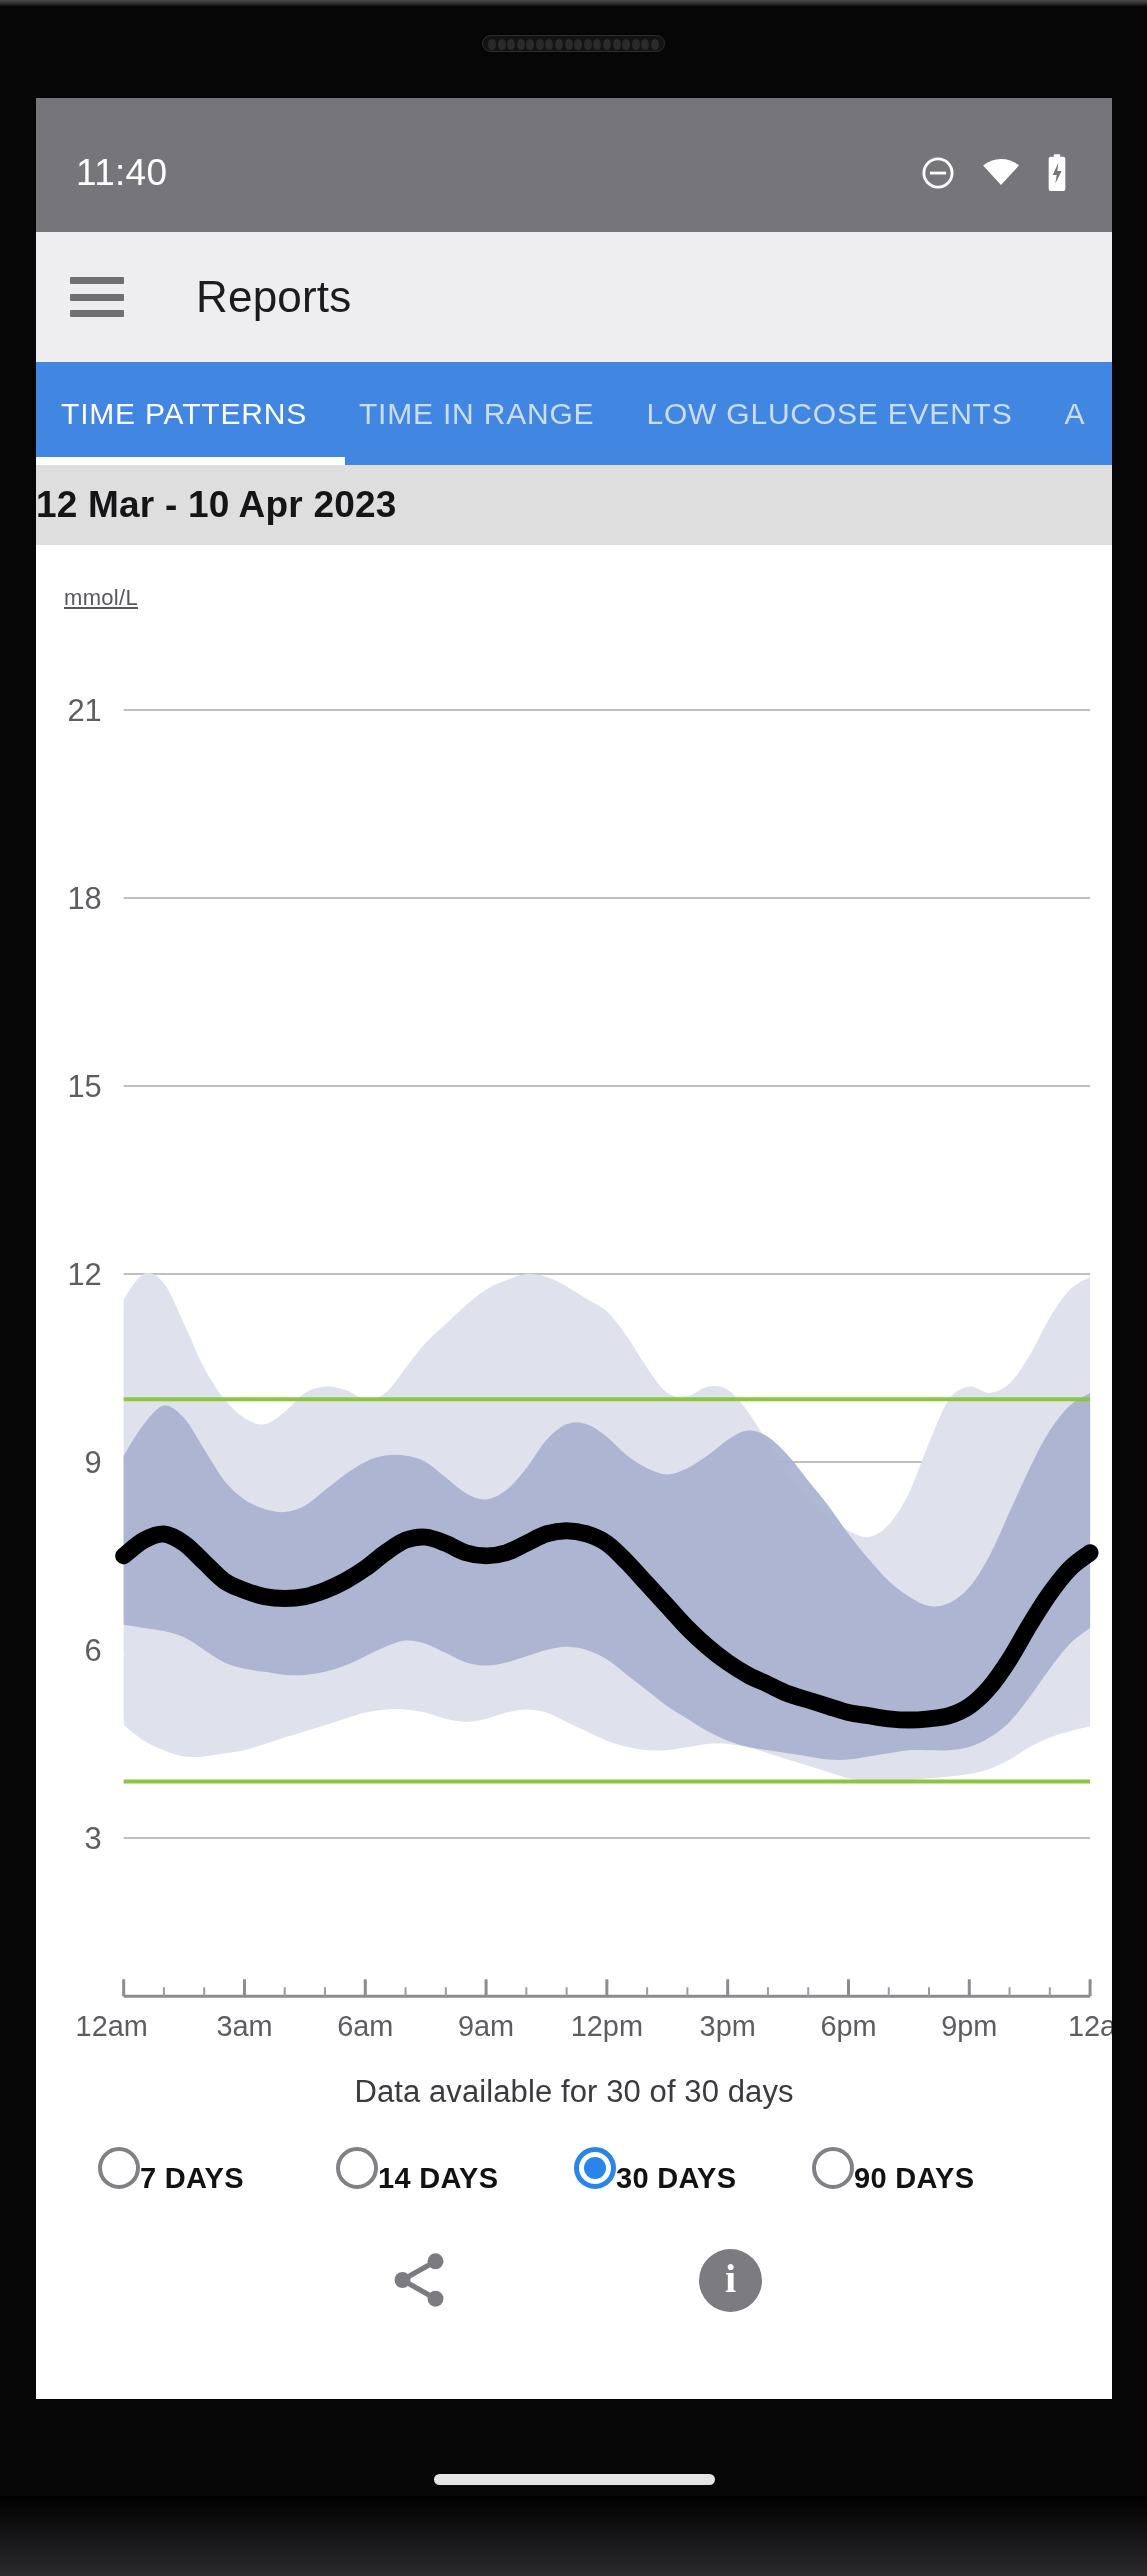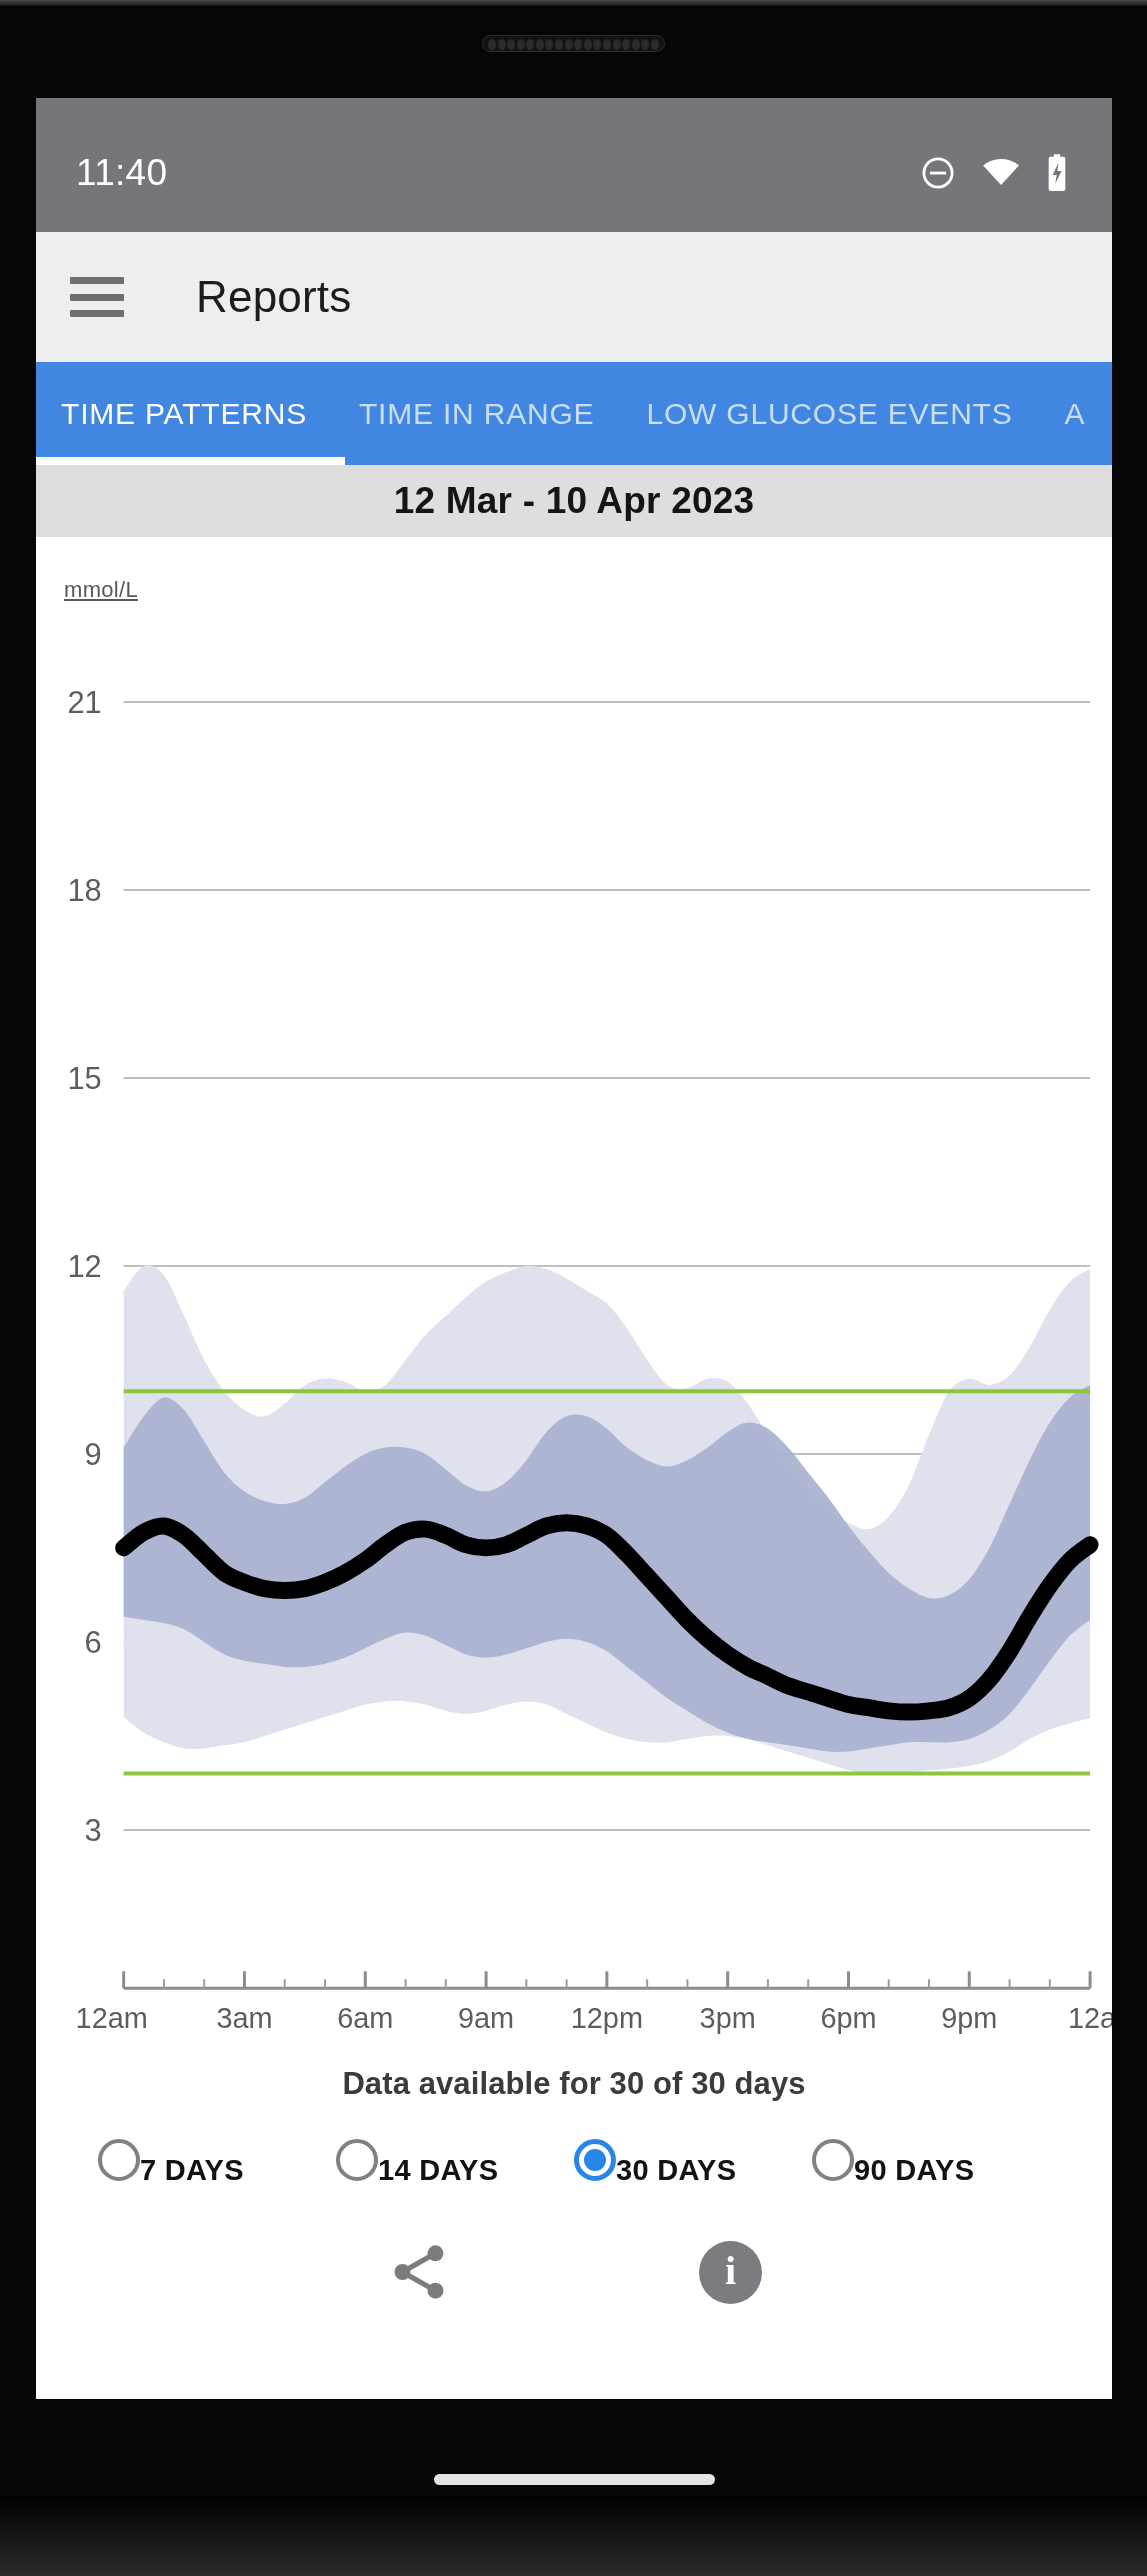--- a/index.html
+++ b/index.html
@@ -150,25 +150,25 @@
     position: absolute;
     left: 0;
     bottom: 0;
     width: 302px;
     height: 8px;
     background: #ffffff;
   }
 
   
   #date-range-bar {
-    height: 72px;
+    height: 80px;
     background: #dededf;
     display: flex;
     align-items: center;
-    justify-content: center;
+    justify-content: flex-start;
   }
   #date-range-label {
     font-size: 37px;
     font-weight: bold;
     color: #151517;
     letter-spacing: 0.2px;
   }
 
   
   #chart-region {
@@ -214,21 +214,20 @@
   
   #footer-region {
     background: #ffffff;
     padding-top: 4px;
   }
   #data-availability-text {
     text-align: center;
     font-size: 31px;
     color: #3b3b3f;
     letter-spacing: 0.1px;
-    font-weight: bold;
   }
   #range-options {
     margin-top: 30px;
     display: flex;
     align-items: flex-start;
     padding: 0 62px;
   }
   .range-option {
     flex: 1;
     display: flex;

